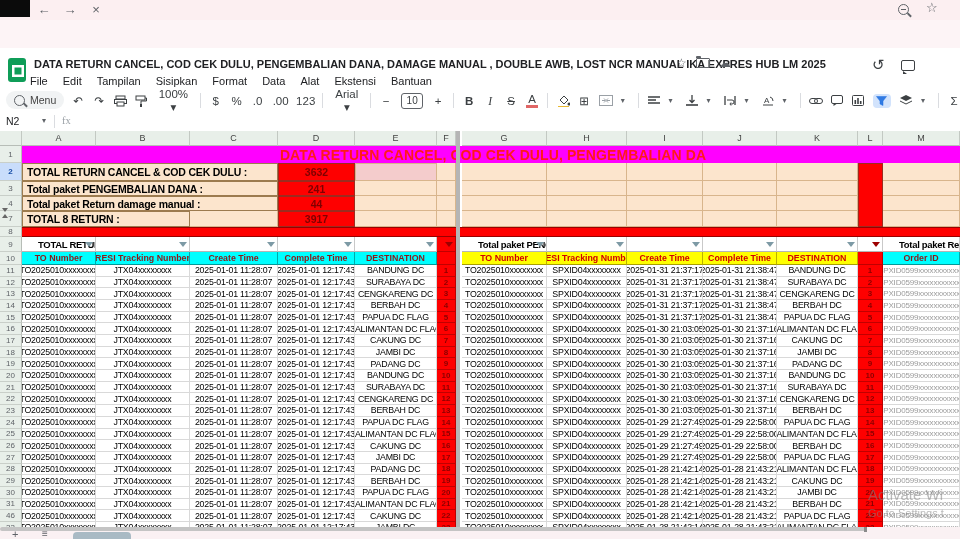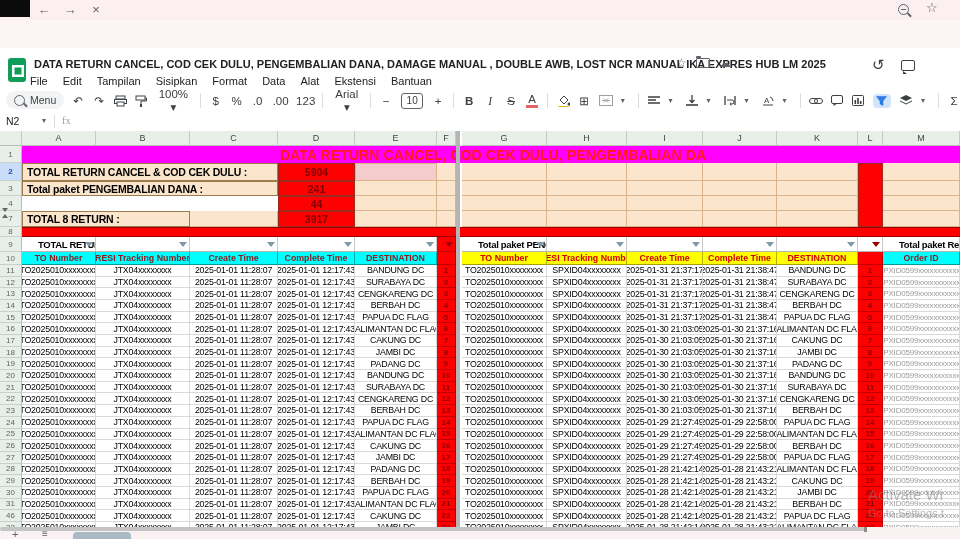--- a/index.html
+++ b/index.html
@@ -306,23 +306,24 @@
       <div class="cell colhdr" style="left: 883px; top: 0px; width: 77px; height: 15px;">M</div>
       <div class="cell gut" style="left: 0px; top: 15px; width: 22px; height: 17px;">1</div>
       <div class="cell gut gut-active" style="left: 0px; top: 32px; width: 22px; height: 18px;">2</div>
       <div class="cell gut" style="left: 0px; top: 50px; width: 22px; height: 15px;">3</div>
       <div class="cell gut" style="left: 0px; top: 65px; width: 22px; height: 15px;">4</div>
       <div class="cell gut" style="left: 0px; top: 80px; width: 22px; height: 16px;">7</div>
       <div class="cell gut" style="left: 0px; top: 96px; width: 22px; height: 10px;">8</div>
       <div class="cell gut" style="left: 0px; top: 106px; width: 22px; height: 15px;">9</div>
       <div class="cell gut" style="left: 0px; top: 121px; width: 22px; height: 13px;">10</div>
       <div class="cell sumlabel" style="left: 22px; top: 32px; width: 256px; height: 18px;">TOTAL  RETURN  CANCEL &amp; COD CEK DULU  :</div>
-      <div class="cell sumval" style="left: 278px; top: 32px; width: 77px; height: 18px;">5904</div>
+      <div class="cell sumval" style="left: 278px; top: 32px; width: 77px; height: 18px;">3632</div>
       <div class="cell sumlabel" style="left: 22px; top: 50px; width: 256px; height: 15px;">Total paket PENGEMBALIAN DANA   :</div>
       <div class="cell sumval" style="left: 278px; top: 50px; width: 77px; height: 15px;">241</div>
+      <div class="cell sumlabel" style="left: 22px; top: 65px; width: 256px; height: 15px;">Total paket  Return damage manual  :</div>
       <div class="cell sumval" style="left: 278px; top: 65px; width: 77px; height: 15px;">44</div>
       <div class="cell sumlabel" style="left: 22px; top: 80px; width: 168px; height: 16px;">TOTAL  8 RETURN  :</div>
       <div class="cell sumval" style="left: 278px; top: 80px; width: 77px; height: 16px;">3917</div>
       <div class="cell beige" style="left: 437px; top: 32px; width: 19px; height: 18px;"></div>
       <div class="cell beige" style="left: 462px; top: 32px; width: 85px; height: 18px;"></div>
       <div class="cell beige" style="left: 547px; top: 32px; width: 80px; height: 18px;"></div>
       <div class="cell beige" style="left: 627px; top: 32px; width: 76px; height: 18px;"></div>
       <div class="cell beige" style="left: 703px; top: 32px; width: 74px; height: 18px;"></div>
       <div class="cell beige" style="left: 777px; top: 32px; width: 81px; height: 18px;"></div>
       <div class="cell beige" style="left: 883px; top: 32px; width: 77px; height: 18px;"></div>

